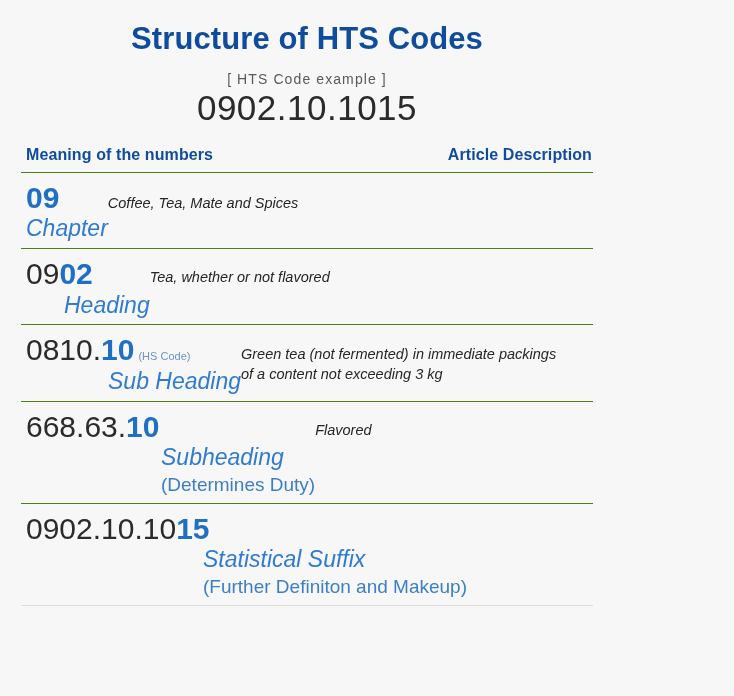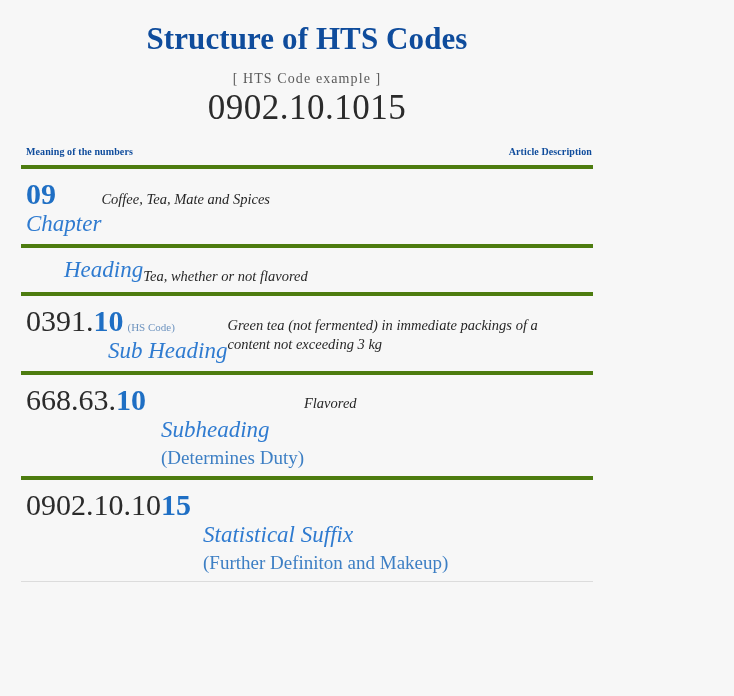--- a/index.html
+++ b/index.html
@@ -11,21 +11,20 @@
     height: 696px;
     background: #f7f7f7;
     font-family: "Liberation Sans", sans-serif;
     overflow: hidden;
   }
   .page {
     position: relative;
     width: 614px;
     height: 696px;
     background: #f7f7f7;
-    font-family: Liberation Serif, serif;
   }
 
   
   .title {
     text-align: center;
     color: #0f4c9c;
     font-size: 31px;
     font-weight: bold;
     letter-spacing: 0.1px;
     padding-top: 22px;
@@ -52,35 +51,35 @@
   
   .col-headers {
     display: flex;
     justify-content: space-between;
     align-items: flex-end;
     margin-top: 18px;
     padding: 0 22px 0 26px;
   }
   .col-head {
     color: #0f4c9c;
-    font-size: 10px;
+    font-size: 16px;
     font-weight: bold;
     letter-spacing: 0.1px;
   }
 
   
   .rows {
     margin-top: 8px;
     padding: 0 21px;
   }
   .row {
     display: flex;
     justify-content: space-between;
     align-items: flex-start;
-    border-top: 4px solid #4d7c0f;
+    border-top: 1px solid #4d7c0f;
     padding-top: 8px;
     padding-bottom: 5px;
     box-sizing: border-box;
   }
   .row:last-of-type {
     border-bottom: 1px solid #dcdcdc;
   }
 
   .left-cell {
     flex: 0 0 auto;
@@ -177,30 +176,31 @@
         <div class="code-line"><span class="code-dim"></span><span class="code-hl">09</span></div>
         <div class="meaning">Chapter</div>
       </div>
       <div class="right-cell">
         <span class="desc">Coffee, Tea, Mate and Spices</span>
       </div>
     </div>
 
     <div class="row r-heading ind-1">
       <div class="left-cell">
+        <div class="code-line"><span class="code-dim">09</span><span class="code-hl">02</span></div>
         <div class="meaning">Heading</div>
       </div>
       <div class="right-cell">
         <span class="desc">Tea, whether or not flavored</span>
       </div>
     </div>
 
     <div class="row r-subheading1 ind-2">
       <div class="left-cell">
-        <div class="code-line"><span class="code-dim">0391.</span><span class="code-hl">10</span><span class="hs-note">(HS Code)</span></div>
+        <div class="code-line"><span class="code-dim">0810.</span><span class="code-hl">10</span><span class="hs-note">(HS Code)</span></div>
         <div class="meaning">Sub Heading</div>
       </div>
       <div class="right-cell">
         <span class="desc desc-narrow">Green tea (not fermented) in immediate packings of a content not exceeding 3 kg</span>
       </div>
     </div>
 
     <div class="row r-subheading2 ind-3">
       <div class="left-cell">
         <div class="code-line"><span class="code-dim">668.63.</span><span class="code-hl">10</span></div>

